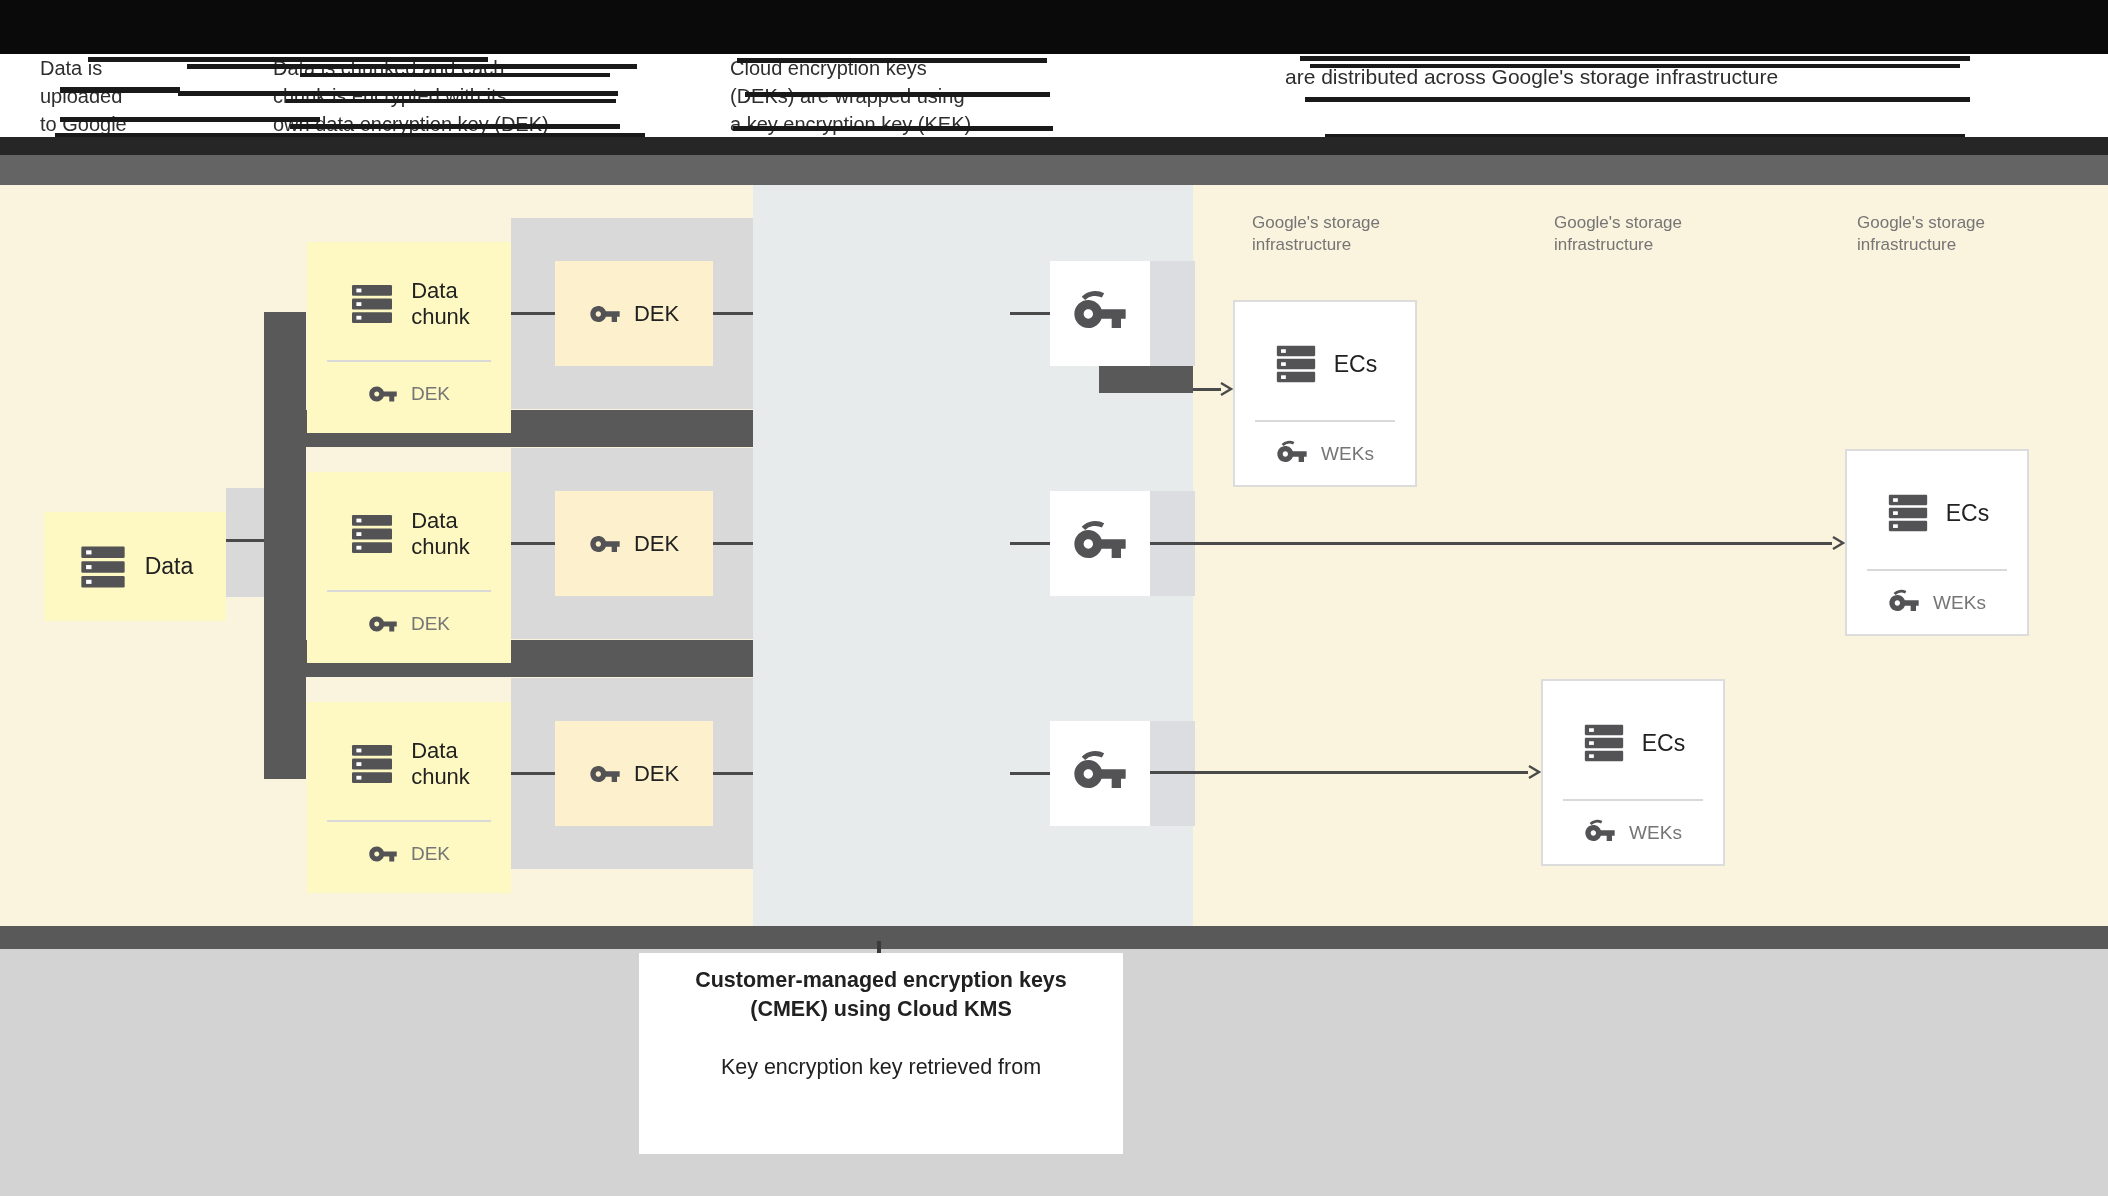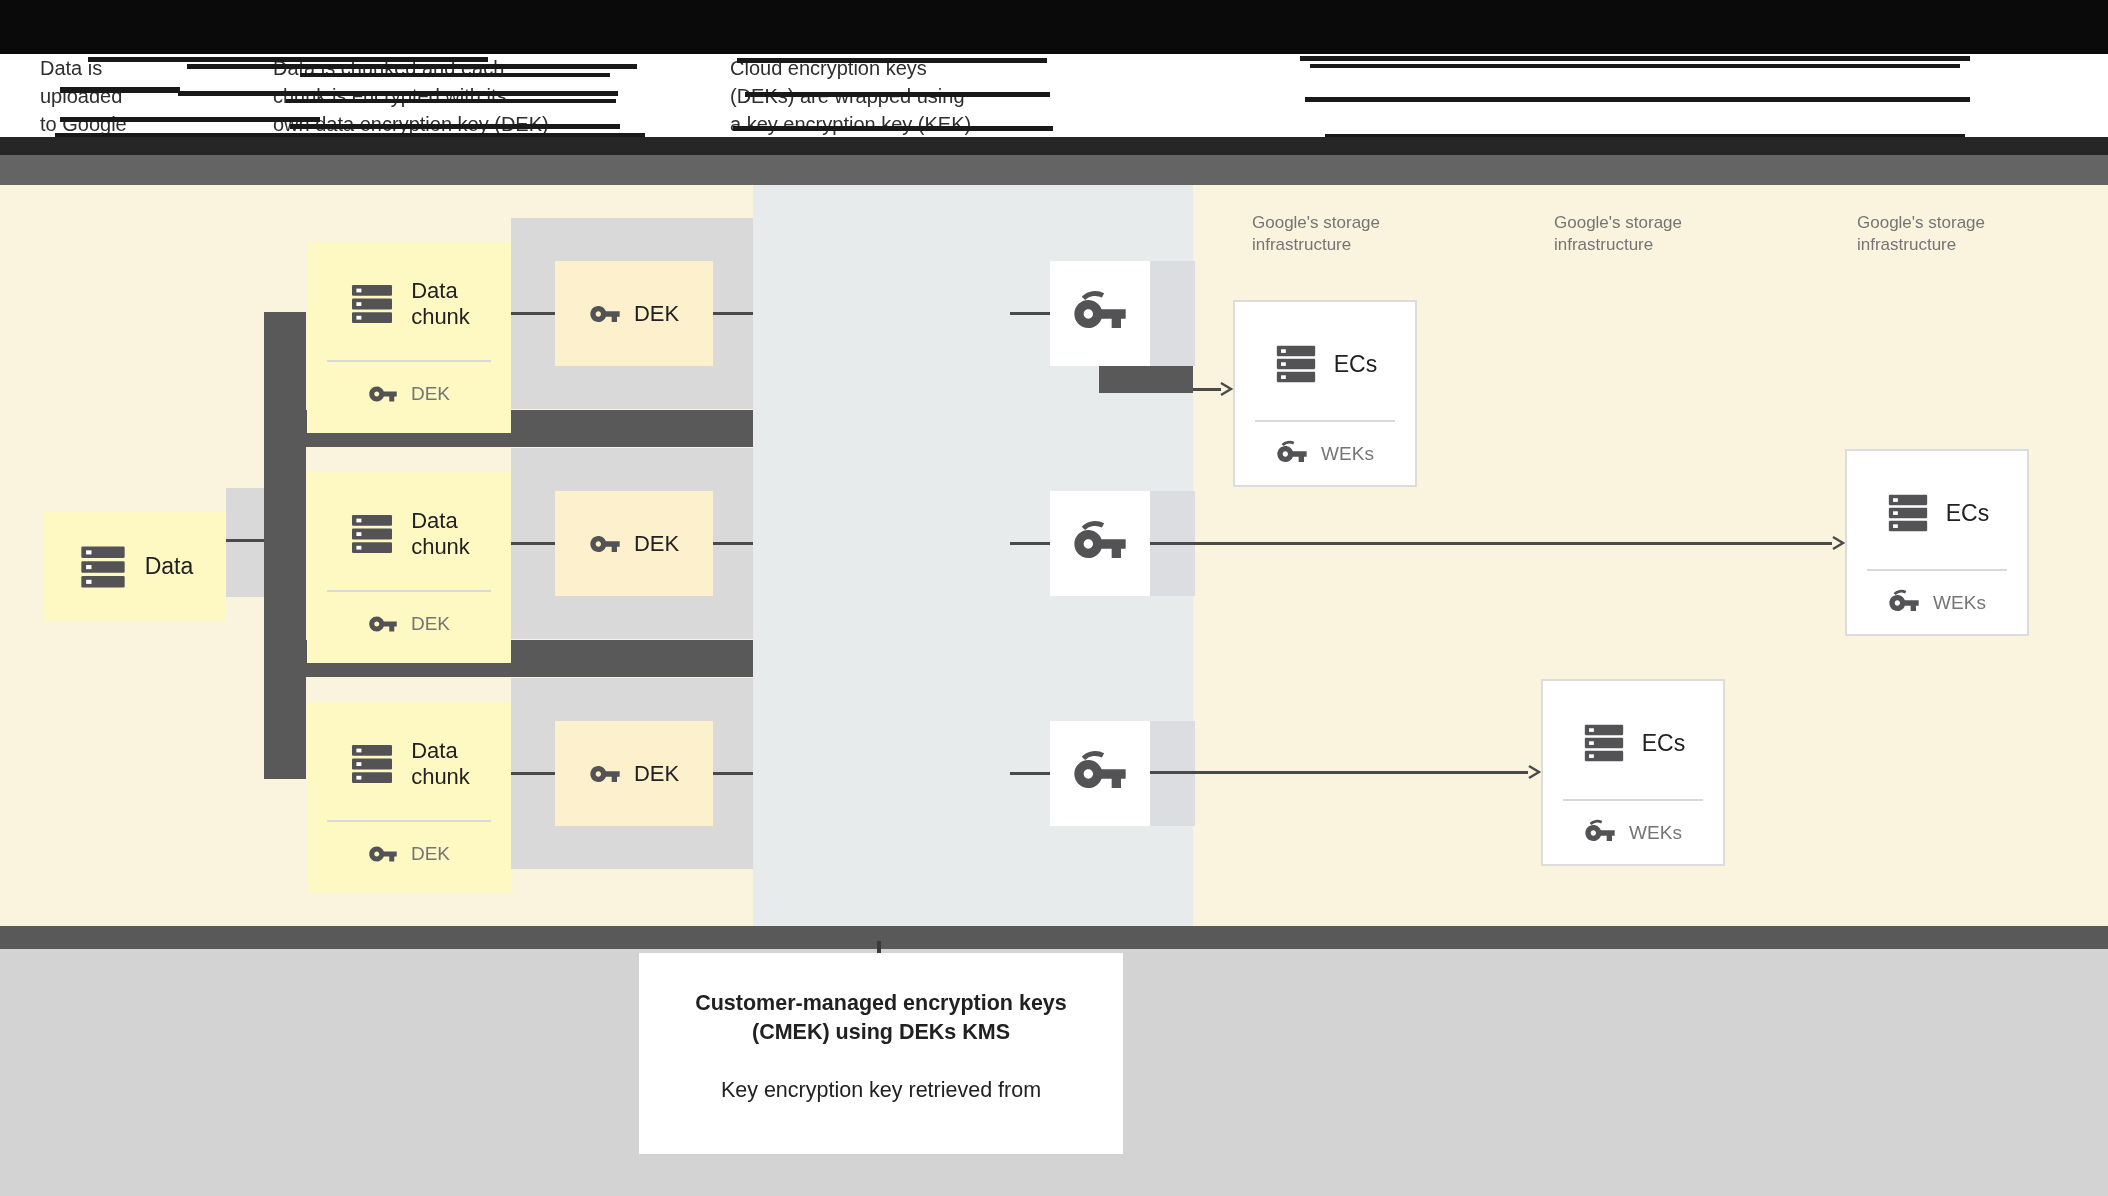--- a/index.html
+++ b/index.html
@@ -54,21 +54,21 @@
   .slabel{position:absolute;top:212px;font-size:17px;line-height:22px;color:var(--tgray);margin-left:35px;}
 
   .ic{color:#535355;display:block;}
   .i48{width:48px;height:48px;} .i52{width:52px;height:52px;} .i46{width:46px;height:46px;}
   .i30{width:30px;height:30px;} .i32{width:32px;height:32px;} .i36{width:36px;height:36px;} .i56{width:56px;height:56px;}
 
   
   .bar-bottom{left:0;top:926px;width:2108px;height:23px;background:var(--dark);}
   .footer{left:0;top:949px;width:2108px;height:247px;background:var(--footer-bg);}
   .cmek-box{left:639px;top:953px;width:484px;height:201px;background:#fff;box-sizing:border-box;
-            padding-top:36px;text-align:center;color:var(--tdark);font-size:21.5px;line-height:29px;}
+            padding-top:13px;text-align:center;color:var(--tdark);font-size:21.5px;line-height:29px;}
   .cmek-box p{margin:0;}
   .b{font-weight:bold;}
   .gap29{height:29px;}
 </style>
 </head>
 <body>
 
 <svg width="0" height="0" style="position:absolute">
   <defs>
     <g id="gkey">
@@ -106,20 +106,21 @@
       <div>Data is chunked and each</div>
       <div>chunk is encrypted with its</div>
       <div>own data encryption key (DEK)</div>
     </div>
     <div class="step" style="left:730px;width:312px;">
       <div>Cloud encryption keys</div>
       <div>(DEKs) are wrapped using</div>
       <div>a key encryption key (KEK)</div>
     </div>
     <div class="step step4" style="left:1285px;width:700px;">
+      <div>are distributed across Google's storage infrastructure</div>
     </div>
 
     <i class="rd" style="left:88px;top:3px;width:400px;height:5px;"></i>
     <i class="rd" style="left:187px;top:10px;width:450px;height:5px;"></i>
     <i class="rd" style="left:300px;top:19px;width:310px;height:4px;"></i>
     <i class="rd" style="left:60px;top:33px;width:120px;height:6px;"></i>
     <i class="rd" style="left:178px;top:37px;width:440px;height:5px;"></i>
     <i class="rd" style="left:286px;top:45px;width:330px;height:4px;"></i>
     <i class="rd" style="left:60px;top:63px;width:260px;height:5px;"></i>
     <i class="rd" style="left:290px;top:70px;width:330px;height:5px;"></i>
@@ -335,18 +336,18 @@
       <span class="sub">WEKs</span>
     </div>
   </div>
 
   <div class="abs bar-bottom"></div>
   <div class="abs footer"></div>
   <div class="abs tick"></div>
 
   <div class="abs cmek-box">
     <p class="b">Customer-managed encryption keys</p>
-    <p class="b">(CMEK) using DEKs KMS</p>
+    <p class="b">(CMEK) using Cloud KMS</p>
     <div class="gap29"></div>
     <p>Key encryption key retrieved from</p>
   </div>
 
 </div>
 
 </body></html>

